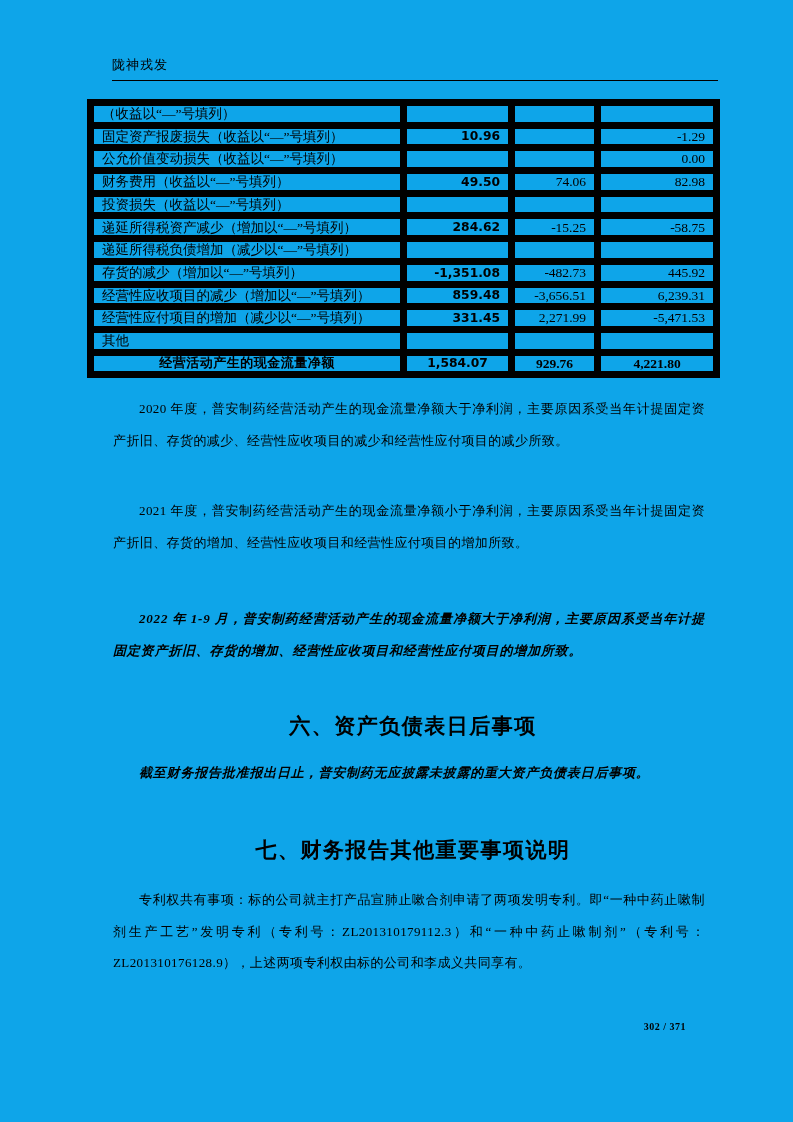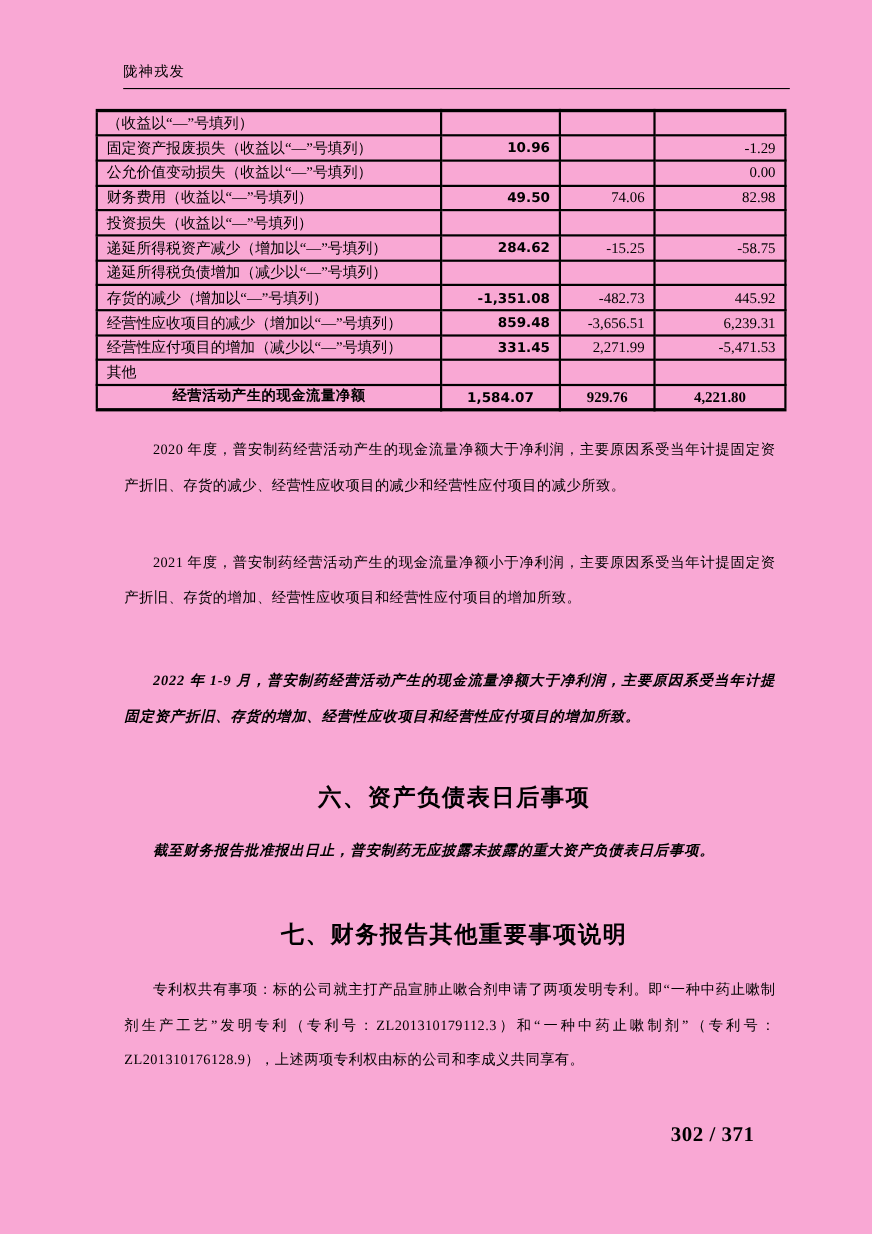--- a/index.html
+++ b/index.html
@@ -1,41 +1,41 @@
 <!DOCTYPE html>
 <html><head>
 <meta charset="utf-8">
 <style>
   * { margin:0; padding:0; box-sizing:border-box; }
   html,body { background:#e9e9e9; }
   body { width:793px; height:1122px; margin:0 auto; }
   .page {
     position:relative; width:793px; height:1122px;
-    background:#f9a8d4; color:#000;
+    background:#0ea5e9; color:#000;
     font-family:"Liberation Serif", serif;
     overflow:hidden;
   }
 
   
   .header {
     position:absolute; top:56px; left:112px; width:606px;
     display:flex; justify-content:space-between; align-items:flex-end;
     font-size:13px; padding-bottom:6px;
     border-bottom:1px solid #000;
   }
   .header .hl { letter-spacing:1px; }
 
   
   table.fin {
     position:absolute; top:99px; left:87px; width:626px;
     border-collapse:collapse; table-layout:fixed;
     border:1px solid #000; border-top:3px solid #000; border-bottom:3px solid #000;
   }
   table.fin td {
-    border:2px solid #000000;
+    border:7px solid #000000;
     height:22.7px; padding:0 8px;
     font-size:13.5px; line-height:1.15;
     overflow:hidden; white-space:nowrap;
   }
   table.fin td.lbl { text-align:left; }
   table.fin td.num { text-align:right; }
   table.fin td.v1 {
     font-family:"DejaVu Sans", sans-serif;
     font-weight:700; font-size:12.3px;
   }
@@ -55,21 +55,21 @@
   .para.bi { font-weight:700; font-style:italic; letter-spacing:0.8px; }
   .sec-h {
     position:absolute; left:113px; width:600px;
     font-family:"Liberation Sans", sans-serif;
     font-size:21px; font-weight:700; line-height:28px;
     letter-spacing:1.5px;
     text-align:center;
   }
   .page-num {
     position:absolute; top:1021px; right:107px;
-    font-size:19px; font-weight:700; letter-spacing:0.5px;
+    font-size:10px; font-weight:700; letter-spacing:0.5px;
   }
 </style>
 </head>
 <body>
 
 <div class="page">
 
   <div class="header">
     <span class="hl">陇神戎发</span>
   </div>

